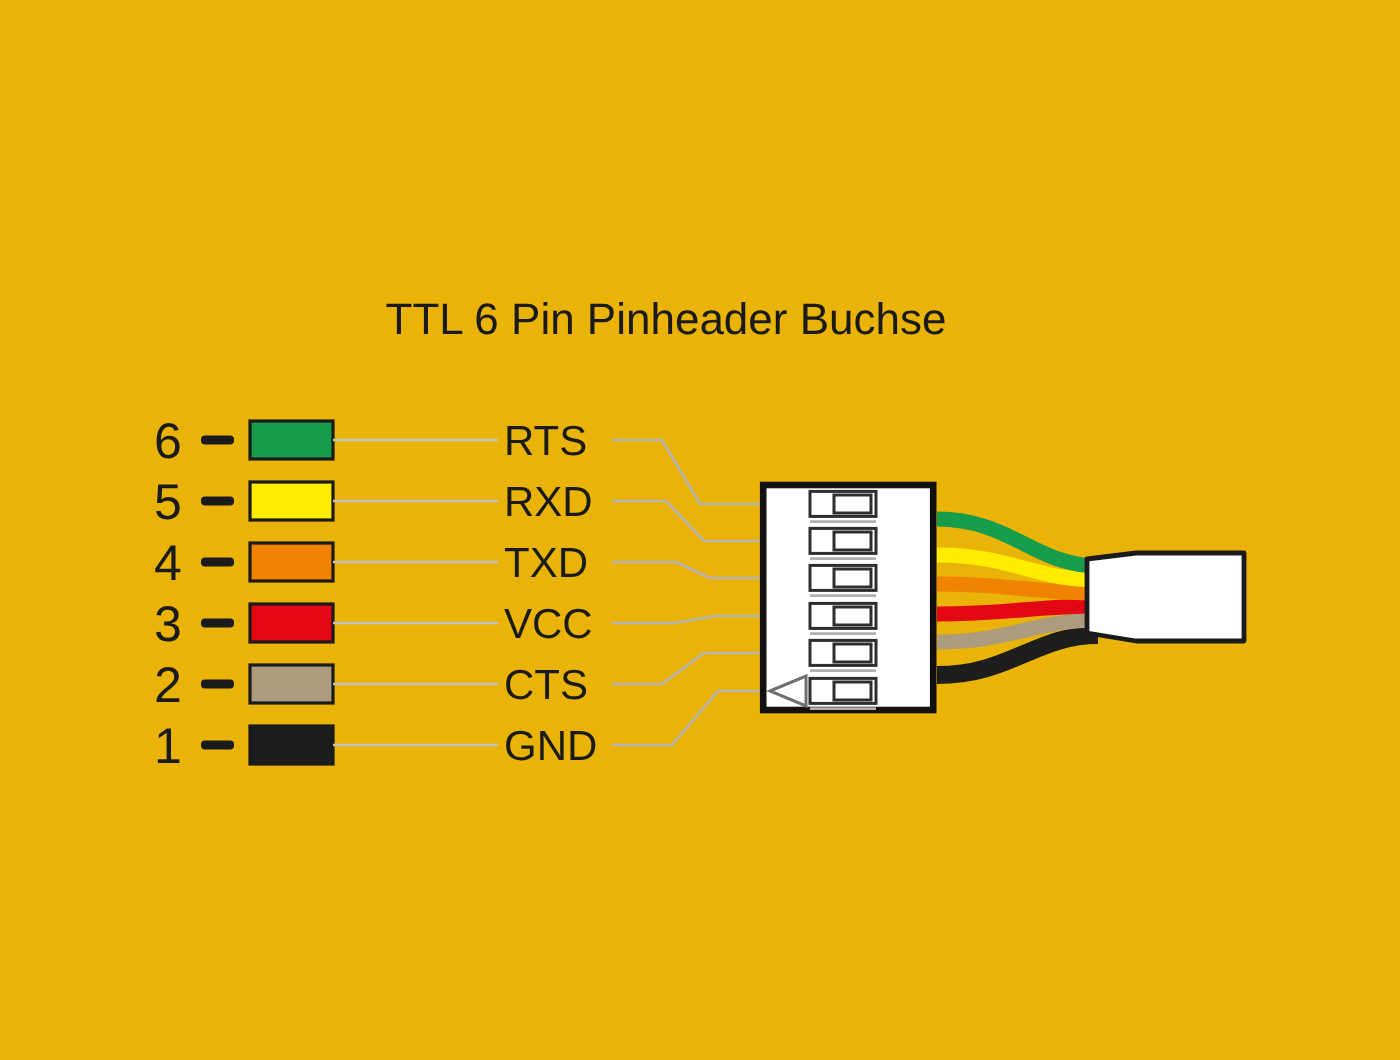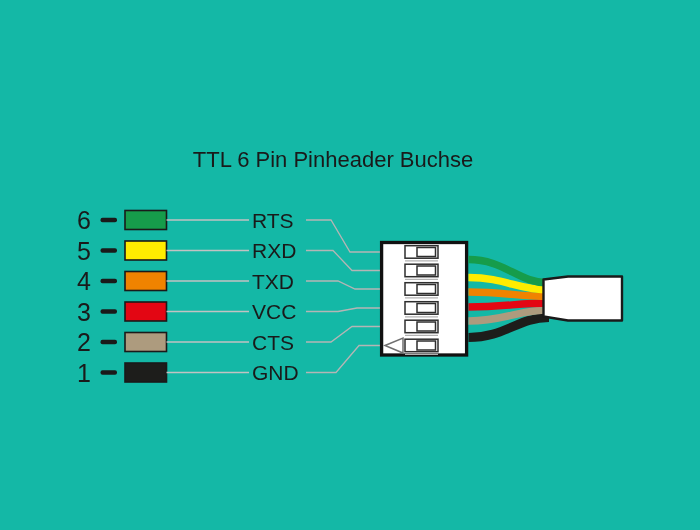--- a/index.html
+++ b/index.html
@@ -1,16 +1,16 @@
 <!DOCTYPE html>
 <html><head>
 <meta charset="utf-8">
 <style>
   html,body{margin:0;padding:0;background:#ffffff;}
-  .stage{position:relative;width:700px;height:530px;background:#14b8a6;overflow:hidden;}
+  .stage{position:relative;width:700px;height:530px;background:#eab308;overflow:hidden;}
   svg text{font-family:"Liberation Sans","DejaVu Sans",sans-serif;fill:#1a1a1a;}
   .title-text{font-size:22px;}
   .pin-number{font-size:25px;}
   .signal-label{font-size:21px;}
   .rowline{stroke:#c2c2c2;stroke-width:1.3;fill:none;}
   .leader{stroke:#b5b5b5;stroke-width:1.3;fill:none;}
   .swatch{stroke:#1a1a1a;stroke-width:1.6;}
   .dash{fill:#1a1a1a;}
   .conn-body{fill:#ffffff;stroke:#111111;stroke-width:3.3;}
   .slot-outer{fill:#ffffff;stroke:#2e2e2e;stroke-width:1.5;}

